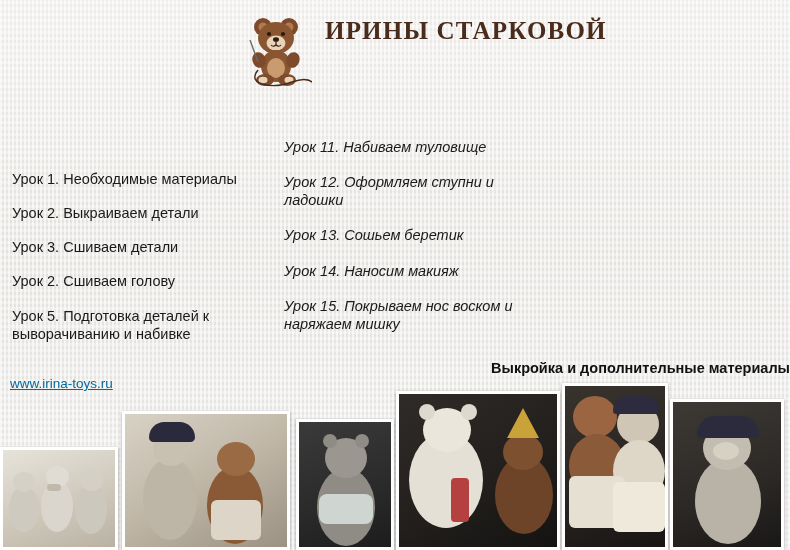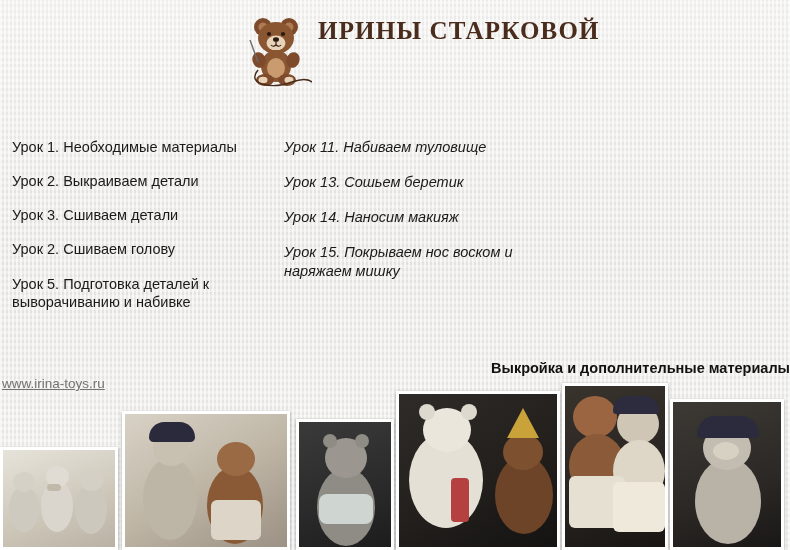--- a/index.html
+++ b/index.html
@@ -63,34 +63,35 @@
     letter-spacing: 1.2px;
     line-height: 1.05;
     white-space: nowrap;
   }
   .logo-line1 {
     font-size: 19px;
   }
   .logo-line2 {
     font-size: 25px;
     margin-top: 2px;
+    margin-left: 7px;
   }
 
   
   .lessons {
     position: absolute;
     left: 0;
     top: 138px;
     width: 790px;
     display: flex;
   }
   .col {
     box-sizing: border-box;
   }
-  .col-1 { width: 272px; padding-left: 12px; }
+  .col-1 { width: 272px; padding-left: 12px; margin-top: 32px; }
   .col-2 { width: 262px; padding-left: 12px; }
   .col-3 { width: 256px; padding-left: 12px; font-style: italic; }
   .lesson {
     font-size: 14.5px;
     color: #1a1a1a;
     line-height: 1.25;
     margin-bottom: 16px;
   }
   .col-2 .lesson { margin-bottom: 17px; }
   .col-3 .lesson { margin-bottom: 17px; }
@@ -101,24 +102,24 @@
     left: 0;
     top: 360px;
     width: 790px;
     text-align: right;
     font-size: 14.5px;
     font-weight: bold;
     color: #111;
   }
   .site-link {
     position: absolute;
-    left: 2px;
+    left: 10px;
     top: 376px;
     font-size: 13.5px;
-    color: #737373;
+    color: #0369a1;
     text-decoration: underline;
     cursor: pointer;
   }
 
   
   .photos {
     position: absolute;
     left: 0;
     top: 383px;
     width: 790px;
@@ -210,20 +211,21 @@
   <div class="lessons">
     <div class="col col-1">
       <div class="lesson">Урок 1. Необходимые материалы</div>
       <div class="lesson">Урок 2. Выкраиваем детали</div>
       <div class="lesson">Урок 3. Сшиваем детали</div>
       <div class="lesson">Урок 2. Сшиваем голову</div>
       <div class="lesson">Урок 5. Подготовка деталей к выворачиванию и набивке</div>
     </div>
     <div class="col col-3">
       <div class="lesson">Урок 11. Набиваем туловище</div>
+      <div class="lesson">Урок 12. Оформляем ступни и ладошки</div>
       <div class="lesson">Урок 13. Сошьем беретик</div>
       <div class="lesson">Урок 14. Наносим макияж</div>
       <div class="lesson">Урок 15. Покрываем нос воском и наряжаем мишку</div>
     </div>
   </div>
 
   <div class="materials-title">Выкройка и дополнительные материалы</div>
   <a class="site-link" href="#">www.irina-toys.ru</a>
 
   <div class="photos">

